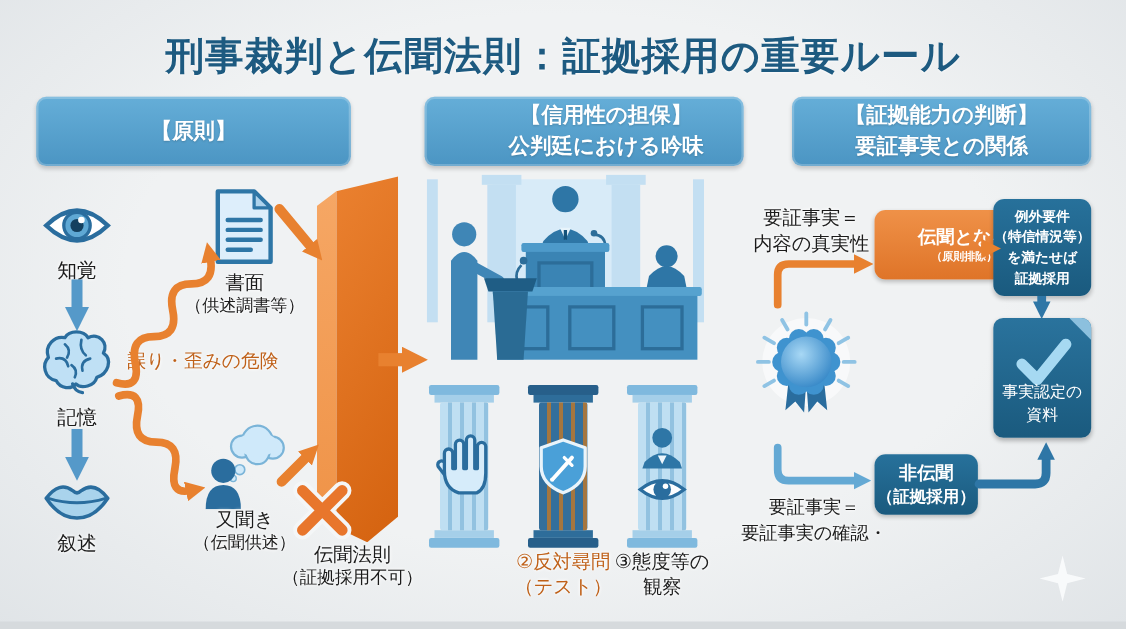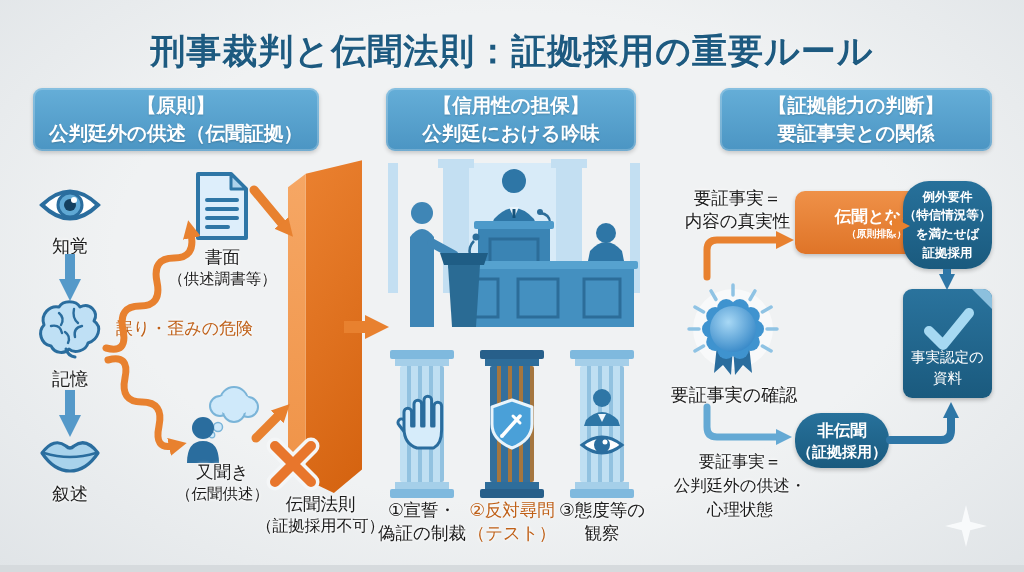--- a/index.html
+++ b/index.html
@@ -15,21 +15,21 @@
     display:flex;flex-direction:column;justify-content:center;text-align:center;
     font-size:19.5px;line-height:1.4;text-shadow:0 1px 2px rgba(0,0,0,.18);}
   .lbl{position:absolute;text-align:center;font-weight:normal;color:#1b1b1b;
     line-height:1.3;text-shadow:0 0 3px #fff,0 0 4px #fff;}
   .sub{font-size:15.5px;}
   .orange-text{color:#bf6018;}
   .obox,.bbox{position:absolute;border-radius:10px;color:#fff;font-weight:bold;
     display:flex;flex-direction:column;justify-content:center;text-align:center;
     box-shadow:0 2px 4px rgba(0,0,0,.22);line-height:1.35;}
   .obox{background:linear-gradient(#ef9148,#df7428);}
-  .bbox{background:linear-gradient(#27719b,#1a5a7e);border-radius:26px;}
+  .bbox{background:linear-gradient(#27719b,#1a5a7e);}
   .arrows{position:absolute;left:0;top:0;pointer-events:none;}
   .icon{position:absolute;}
   
   .wall{position:absolute;left:288px;top:157px;width:74px;height:336px;}
   .wall .front{position:absolute;inset:0;background:linear-gradient(#f6a866,#ef9246);
     clip-path:polygon(0 9%,24% 5%,24% 96%,0 90%);}
   .wall .face{position:absolute;inset:0;background:linear-gradient(125deg,#ec8332,#d4620f);
     clip-path:polygon(24% 5%,100% 1%,100% 93%,62% 100%,24% 96%);}
   
   .pillar{position:absolute;width:64px;height:148px;}
@@ -60,23 +60,22 @@
 </style>
 </head>
 <body>
 
 <div class="stage">
 
   <div class="title">刑事裁判と伝聞法則：証拠採用の重要ルール</div>
 
   <div class="hdr" style="left:33px;top:88px;width:286px;height:63px;">
     <div>【原則】</div>
-    <div>公判廷外の供述（伝聞証拠）</div>
-  </div>
-  <div class="hdr" style="left:386px;top:88px;width:250px;height:63px;">
+  </div>
+  <div class="hdr" style="left:386px;top:88px;width:250px;height:63px;padding-left:40px;">
     <div>【信用性の担保】</div>
     <div>公判廷における吟味</div>
   </div>
   <div class="hdr" style="left:720px;top:88px;width:272px;height:63px;">
     <div>【証拠能力の判断】</div>
     <div>要証事実との関係</div>
   </div>
 
   <svg class="icon" style="left:38px;top:182px;" width="64" height="46" viewBox="0 0 64 46">
     <path d="M4,23 Q32,-4 60,23 Q32,50 4,23 Z" fill="#ffffff" stroke="#2a6d9e" stroke-width="4"></path>
@@ -213,24 +212,20 @@
         <polygon points="22,28 26,36 30,28" fill="#eef6fc"></polygon>
         <path d="M6,59 Q26,43 46,59 Q26,75 6,59 Z" fill="#fdfeff" stroke="#2a6d9e" stroke-width="3"></path>
         <circle cx="26" cy="59" r="8" fill="#2a6d9e"></circle>
         <circle cx="29" cy="56" r="2.5" fill="#fff"></circle>
       </svg>
     </div>
     <div class="p-base2"></div>
       <div class="p-base1"></div>
   </div>
 
-  <div class="lbl" style="left:368px;top:499px;width:108px;font-size:17.5px;">
-    <div>①宣誓・</div>
-    <div>偽証の制裁</div>
-  </div>
   <div class="lbl orange-text" style="left:458px;top:499px;width:108px;font-size:17.5px;">
     <div>②反対尋問</div>
     <div>（テスト）</div>
   </div>
   <div class="lbl" style="left:548px;top:499px;width:108px;font-size:17.5px;">
     <div>③態度等の</div>
     <div>観察</div>
   </div>
 
   <div class="lbl" style="left:650px;top:187px;width:175px;font-size:17.5px;">
@@ -276,30 +271,28 @@
       <circle cx="63.8" cy="35.1" r="9"></circle>
     </g>
     <defs>
       <radialGradient id="bgrad" cx="40%" cy="35%" r="75%">
         <stop offset="0%" stop-color="#a8d8f5"></stop>
           <stop offset="100%" stop-color="#2e82c4"></stop>
       </radialGradient>
     </defs>
     <circle cx="46" cy="48" r="23" fill="url(#bgrad)"></circle>
   </svg>
-  <div class="lbl" style="left:648px;top:384px;width:172px;font-size:18px;">要証事実の確認</div>
 
   <div class="bbox" style="left:795px;top:413px;width:94px;height:55px;font-size:16.5px;">
     <div>非伝聞</div>
     <div style="font-size:15px;">（証拠採用）</div>
   </div>
   <div class="lbl" style="left:655px;top:450px;width:170px;font-size:16.5px;line-height:1.45;">
     <div>要証事実＝</div>
-    <div>公判廷外の供述・</div>
-    <div>心理状態</div>
+    <div>要証事実の確認・</div>
   </div>
 
   <div class="outdoc">
     <div class="fold"></div>
     <svg width="89" height="60" viewBox="0 0 89 60" style="position:absolute;top:8px;left:0;">
       <path d="M26,34 L40,48 L66,16" fill="none" stroke="#a6d9f2" stroke-width="10" stroke-linecap="round" stroke-linejoin="round"></path>
     </svg>
     <div class="txt">
       <div>事実認定の</div>
       <div>資料</div>

